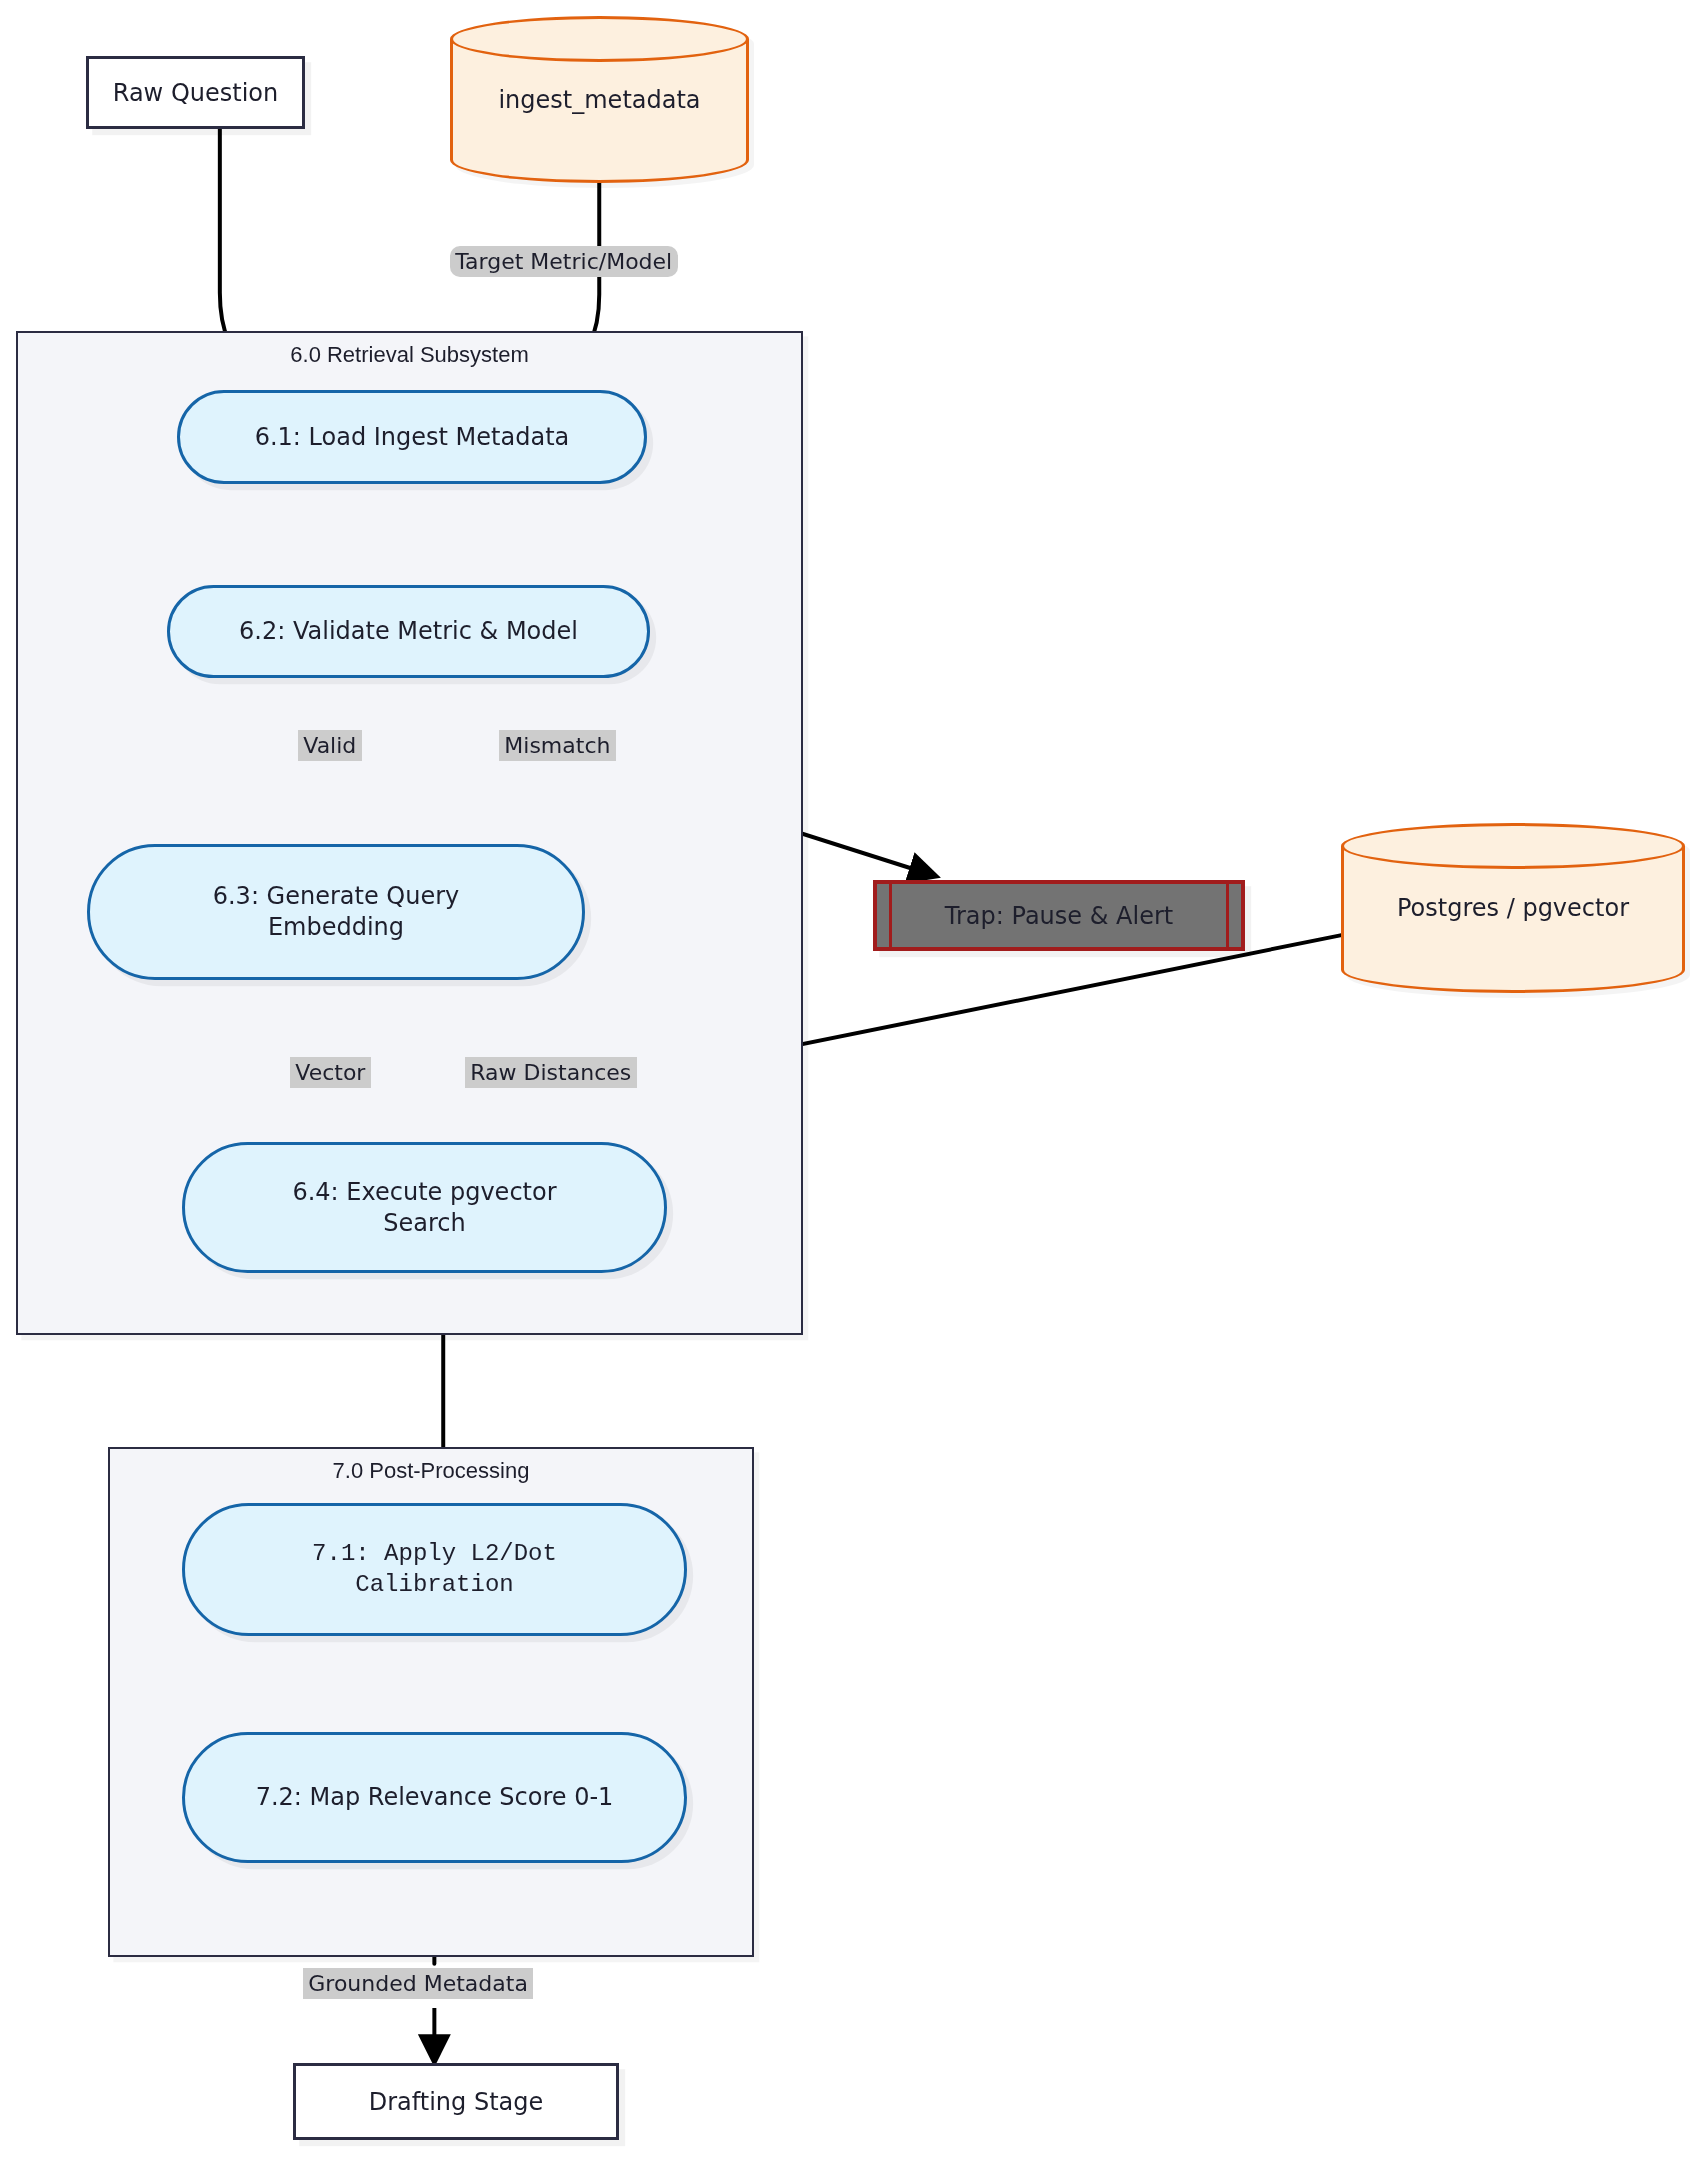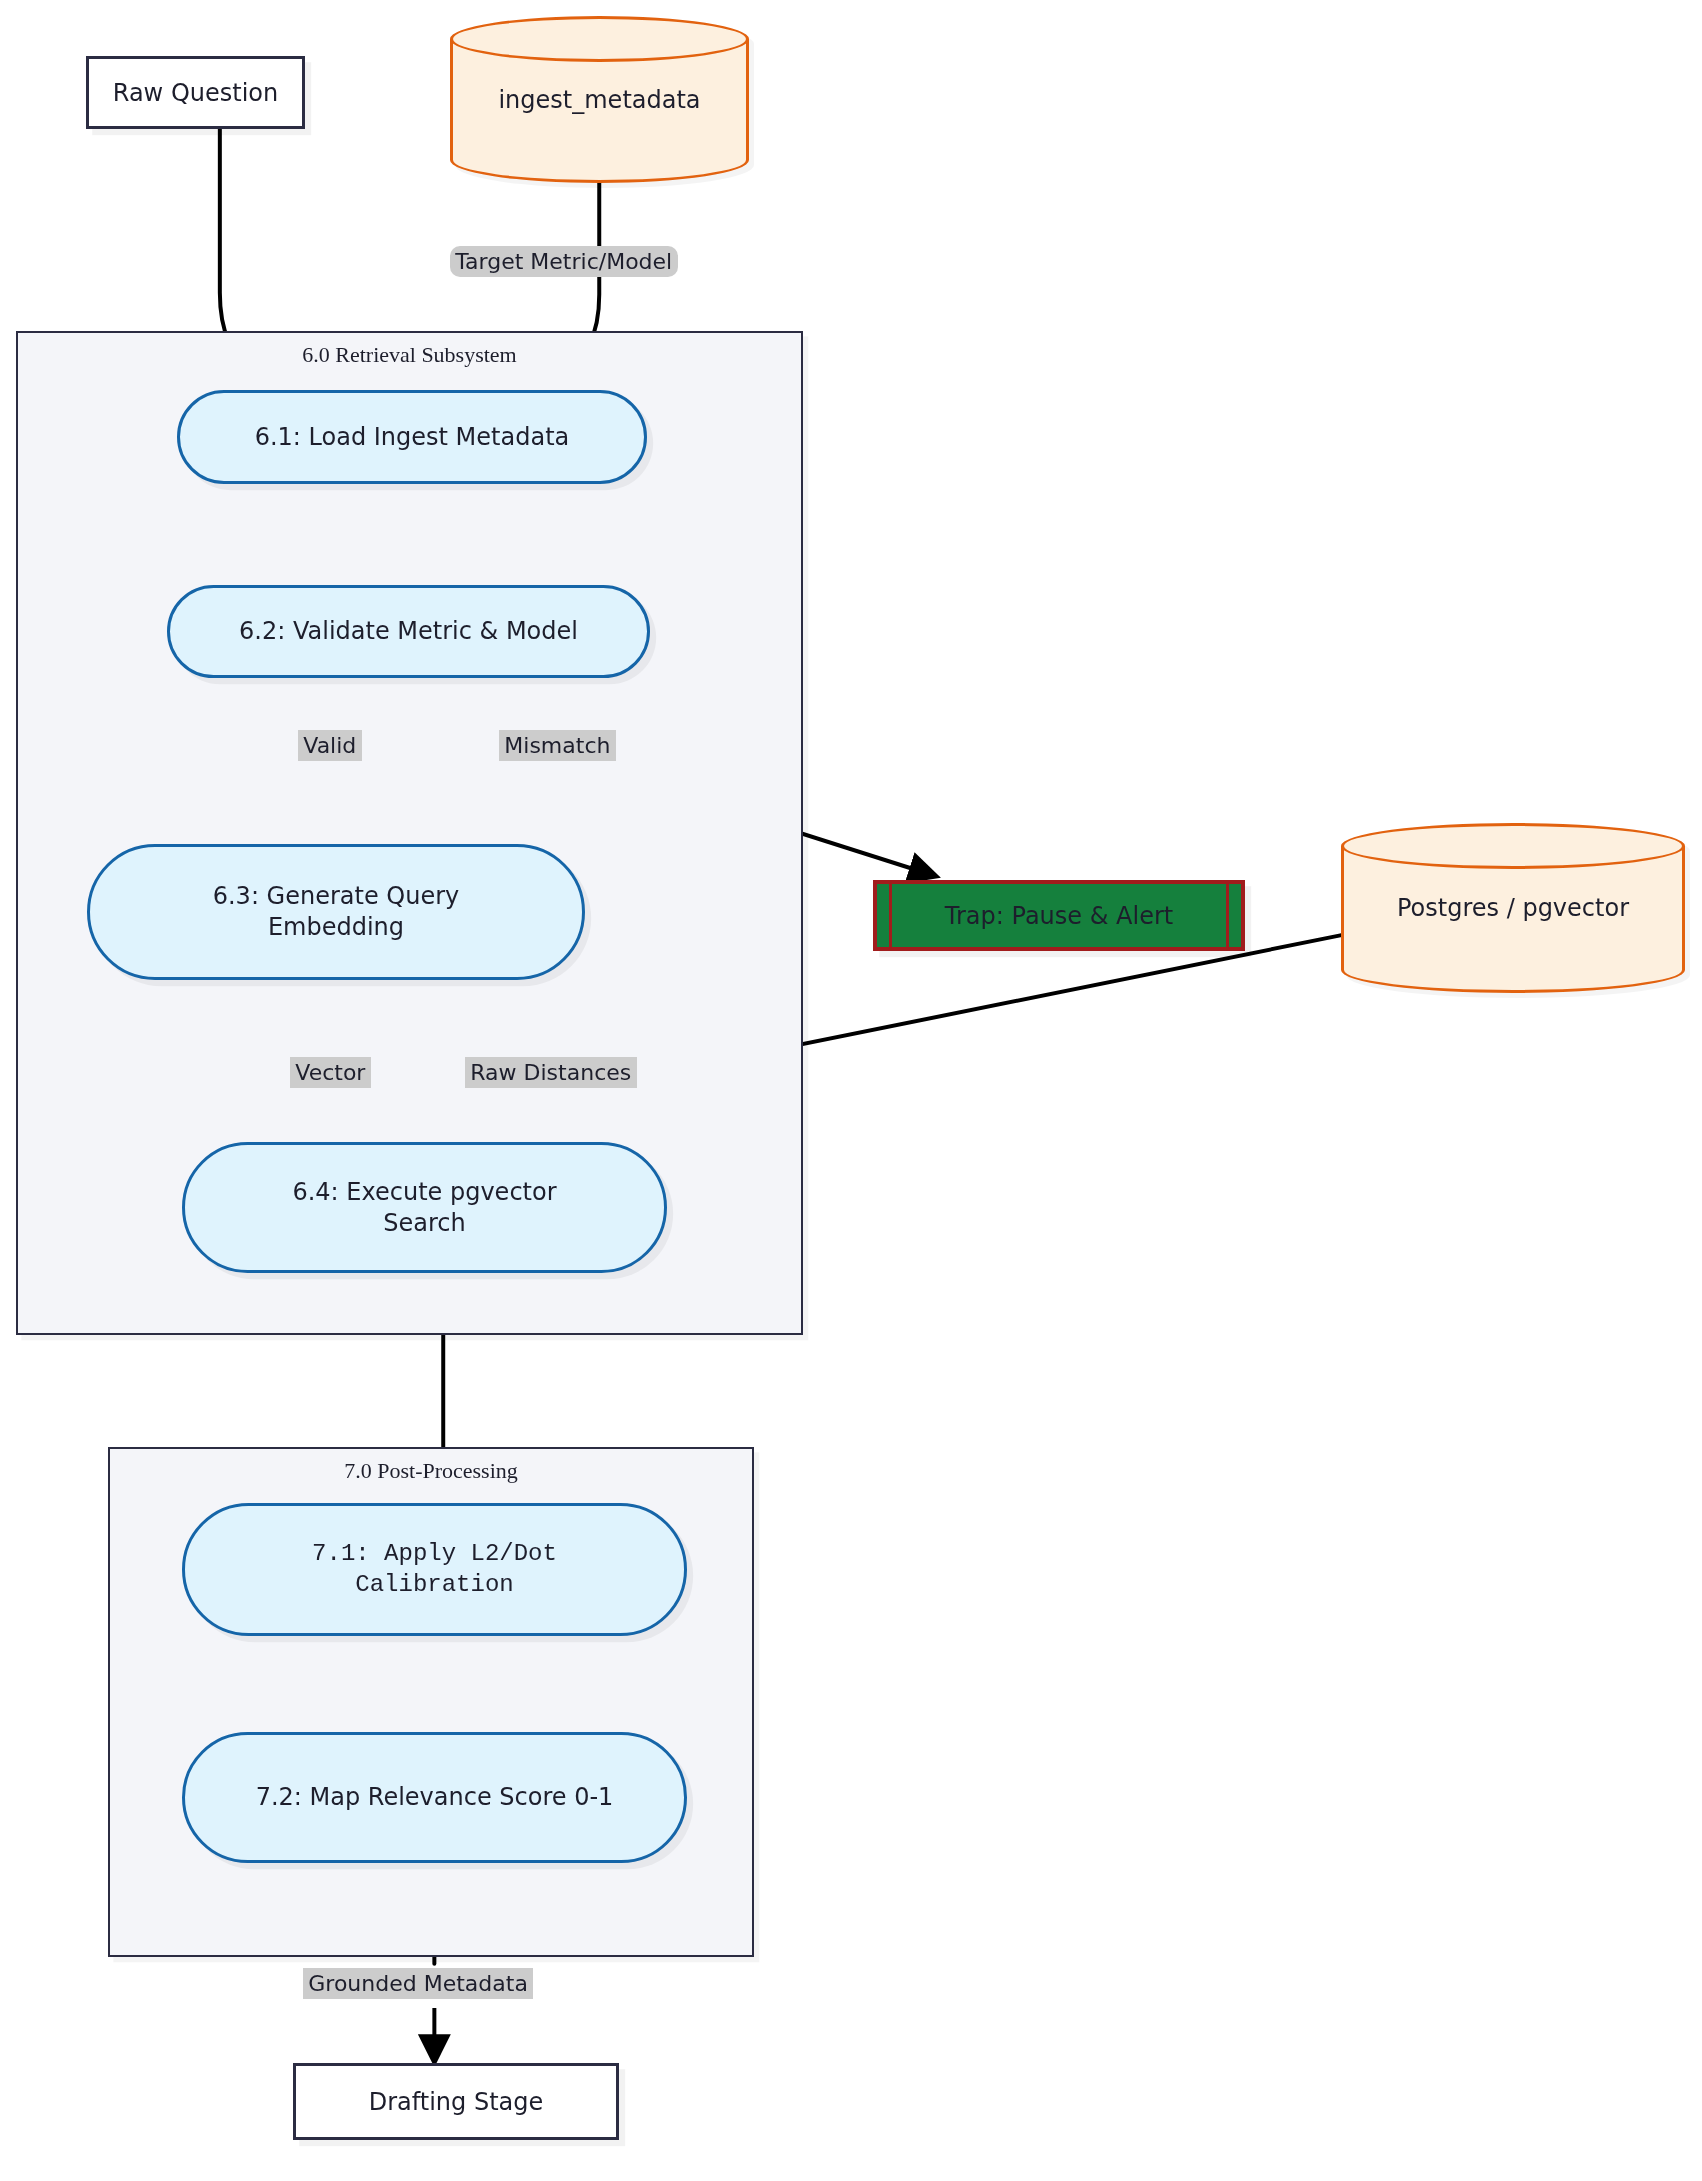--- a/index.html
+++ b/index.html
@@ -35,21 +35,21 @@
     box-sizing: border-box;
   }
   .subgraph-title {
     position: absolute;
     top: 8.9px;
     left: 0;
     right: 0;
     text-align: center;
     font-size: 22px;
     color: #1d1e2c;
-    font-family: Liberation Serif, serif;
+    font-family: Liberation Sans, sans-serif;
     white-space: nowrap;
   }
 
   
   .node-proc {
     position: absolute;
     background: #dff3fd;
     border: 3.5px solid #1565a8;
     border-radius: 886px;
     box-sizing: border-box;
@@ -75,21 +75,21 @@
     justify-content: center;
     text-align: center;
     color: #1d1e2c;
     font-size: 24px;
     box-shadow: 6.2px 6.2px 0 rgba(0,0,0,0.05);
   }
 
   
   .node-subroutine {
     position: absolute;
-    background: #15803d;
+    background: #737373;
     border: 4.4px solid #a11c1c;
     box-sizing: border-box;
     box-shadow: 6.2px 6.2px 0 rgba(0,0,0,0.05);
   }
   .node-subroutine .inner {
     position: absolute;
     top: 0;
     bottom: 0;
     left: 12.4px;
     right: 12.4px;

